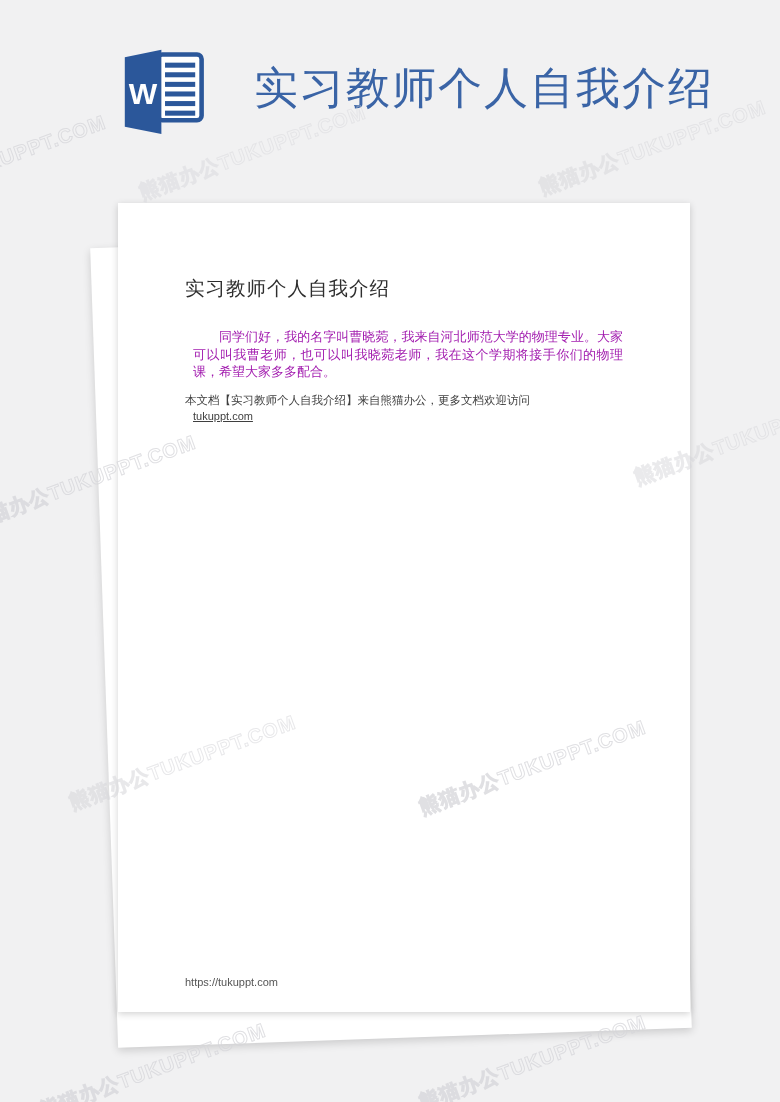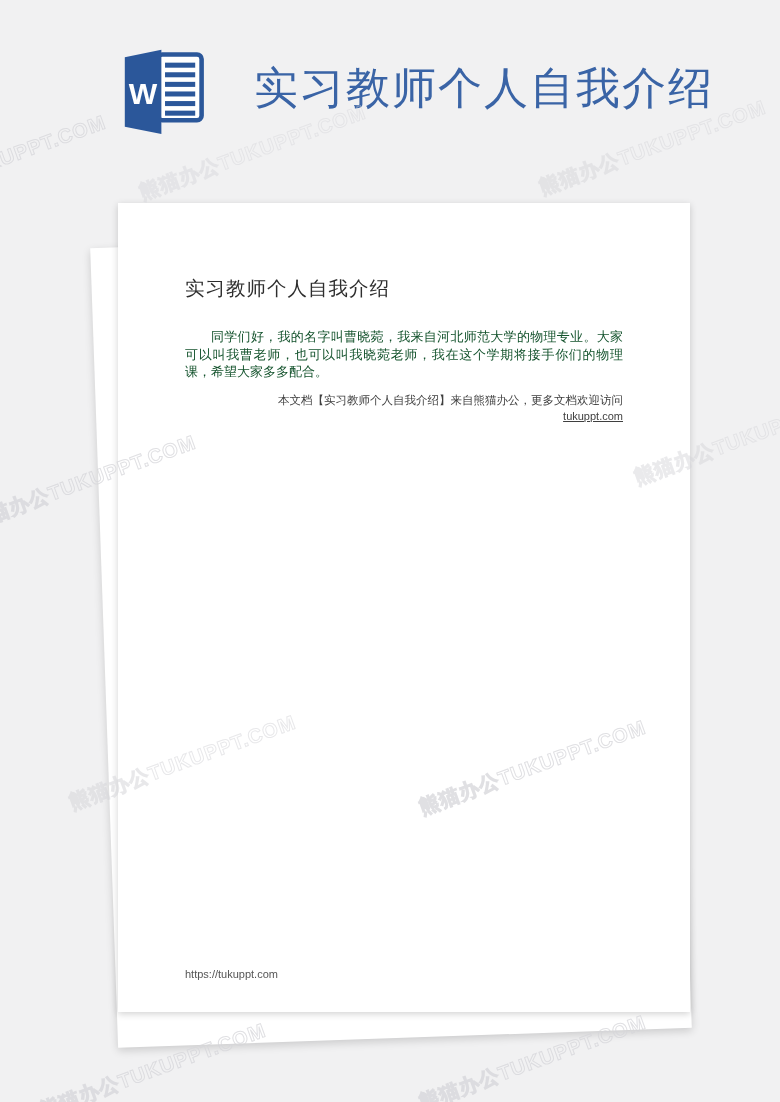--- a/index.html
+++ b/index.html
@@ -39,36 +39,36 @@
     box-shadow:0 2px 7px rgba(0,0,0,0.18);
     z-index:2;box-sizing:border-box;
     padding:72px 67px 0 67px;
   }
   .doc-title{
     margin:0 0 26px 0;
     font-family:"Liberation Serif","DejaVu Serif",serif;
     font-size:19.5px;font-weight:400;color:#2e2e2e;letter-spacing:1px;
   }
   .doc-body p{
-    margin:0 0 11px 0;
+    margin:0 0 11px 8px;
     font-family:"Liberation Serif","DejaVu Serif",serif;
-    font-size:13px;line-height:17.6px;color:#14532d;
+    font-size:13px;line-height:17.6px;color:#a21caf;
     text-align:justify;text-indent:2em;
   }
   .doc-footer{
     margin-top:10px;
     font-family:"Liberation Serif","DejaVu Serif",serif;
-    font-size:11.5px;line-height:16px;color:#3f3f3f;text-align:right;
+    font-size:11.5px;line-height:16px;color:#3f3f3f;
   }
   .doc-footer a{
     color:#3f3f3f;text-decoration:underline;cursor:pointer;
     font-family:"Liberation Sans","DejaVu Sans",sans-serif;font-size:11px;padding-left:8px;
   }
   .page-url{
-    position:absolute;left:67px;bottom:32px;
+    position:absolute;left:67px;bottom:24px;
     font-size:11px;color:#555;
   }
 
   
   .wm-layer{position:absolute;inset:0;z-index:5;pointer-events:none;}
   .wm{
     position:absolute;white-space:nowrap;
     font-size:20px;font-weight:bold;letter-spacing:1px;
     color:transparent;
     -webkit-text-stroke:1px #d6d6da;

